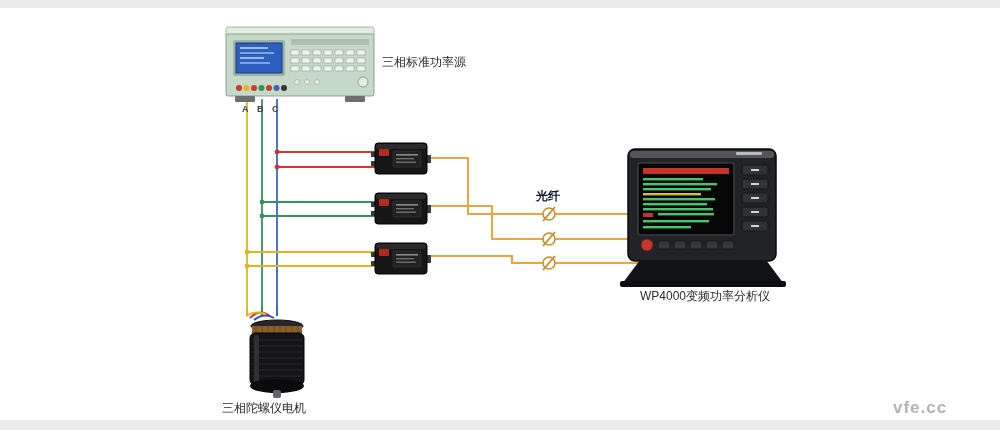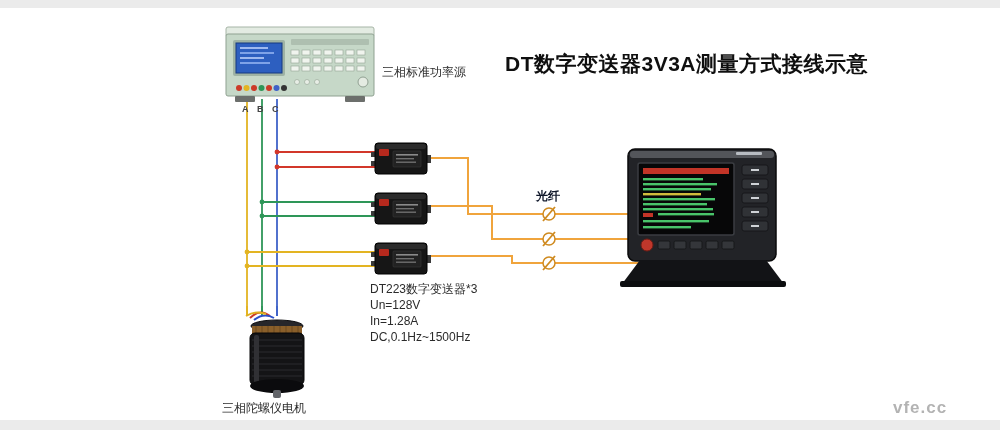--- a/index.html
+++ b/index.html
@@ -219,35 +219,29 @@
         <line x1="12" y1="52" x2="62" y2="52"></line>
       <line x1="12" y1="58" x2="62" y2="58"></line>
         <line x1="12" y1="64" x2="62" y2="64"></line>
       <line x1="12" y1="70" x2="62" y2="70"></line>
     </g>
     <rect x="14" y="29" width="5" height="48" rx="2" fill="#303034"></rect>
     <ellipse cx="37" cy="80" rx="27" ry="7" fill="#0b0b0d"></ellipse>
     <rect x="33" y="84" width="8" height="8" rx="2" fill="#63656a"></rect>
   </svg>
 
-  <div class="abs title" style="left:505px;top:50px;">DT数字变送器3V3A测量方式接线示意</div>
-
-  <div class="abs small-label" style="left:382px;top:64px;">三相标准功率源</div>
+
+  <div class="abs small-label" style="left:382px;top:54px;">三相标准功率源</div>
 
   <span class="phase-letter" style="left:242px;top:104px;">A</span>
   <span class="phase-letter" style="left:257px;top:104px;">B</span>
   <span class="phase-letter" style="left:272px;top:104px;">C</span>
 
   <div class="abs fiber-label" style="left:536px;top:188px;">光纤</div>
 
-  <div class="abs" style="left:370px;top:281px;">
-    <div class="info-line">DT223数字变送器*3</div>
-    <div class="info-line">Un=128V</div>
-    <div class="info-line">In=1.28A</div>
-    <div class="info-line">DC,0.1Hz~1500Hz</div>
-  </div>
-
+
+  <div class="abs small-label" style="left:640px;top:288px;">WP4000变频功率分析仪</div>
 
   <div class="abs small-label" style="left:222px;top:400px;">三相陀螺仪电机</div>
 
   <div class="abs watermark" style="left:893px;top:398px;text-align:center;">vfe.cc</div>
 
 </div>
 
 </body></html>

